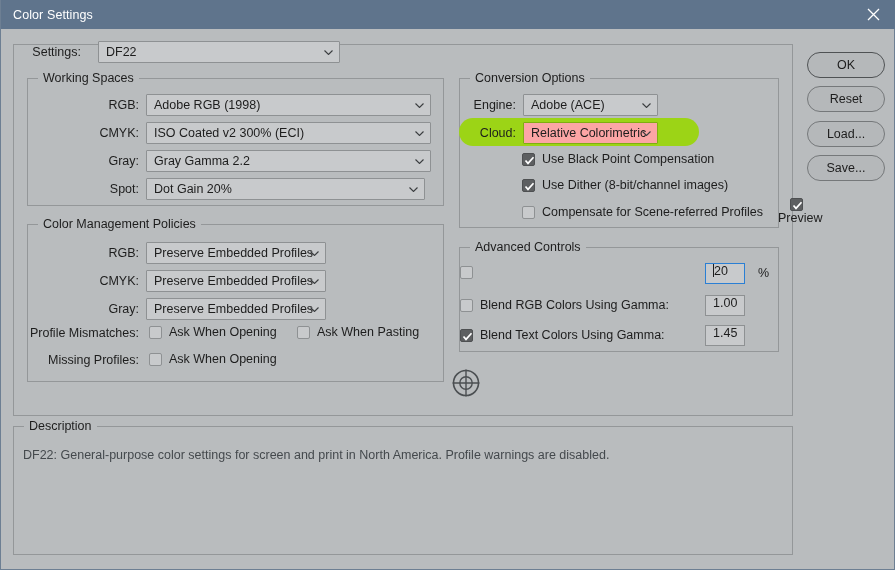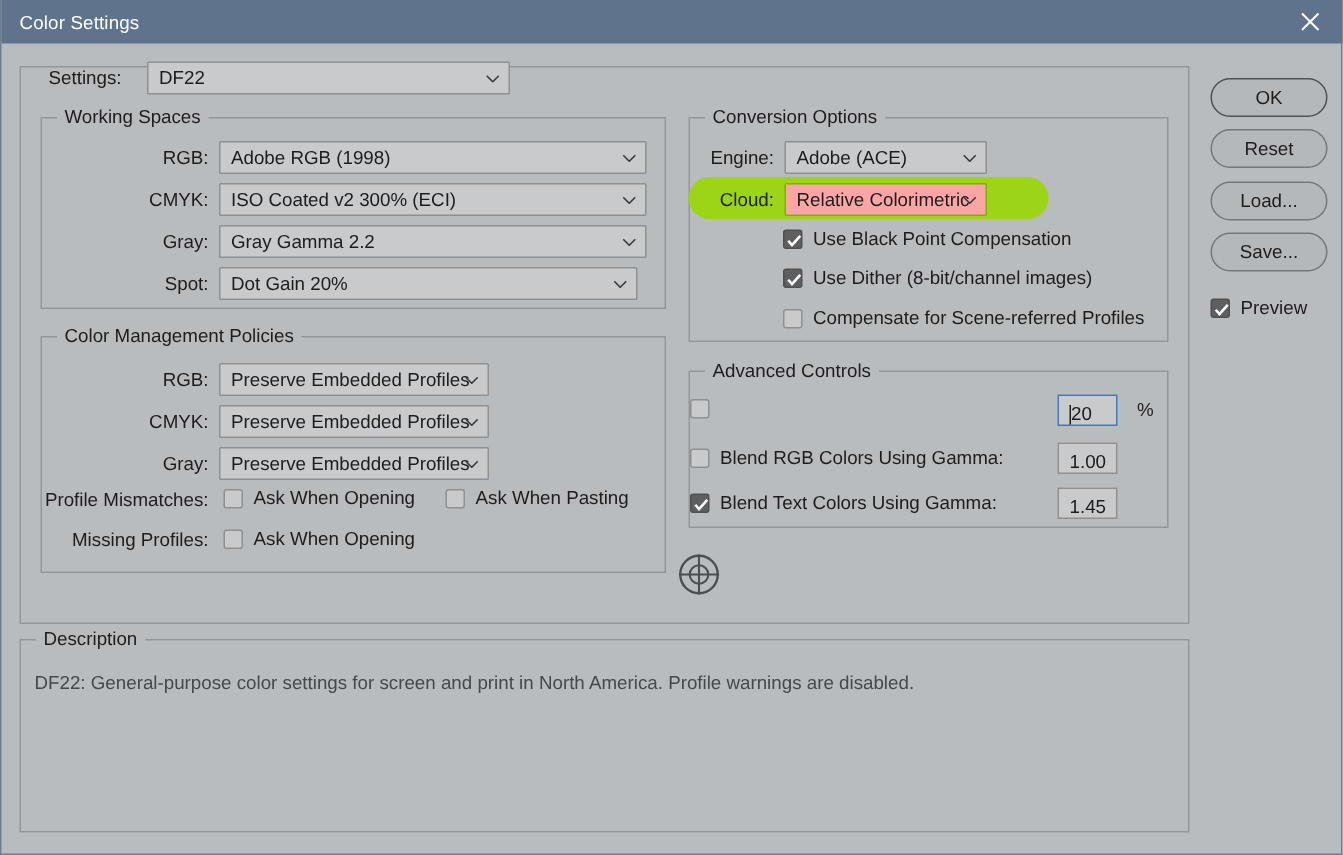--- a/index.html
+++ b/index.html
@@ -112,21 +112,21 @@
     border-color: #7fae12;
   }
 
   .textfield {
     position: absolute;
     box-sizing: border-box;
     background: #c8cacc;
     border: 1px solid #8e9193;
     height: 21px;
     display: flex;
-    align-items: flex-end;
+    align-items: flex-start;
     padding-left: 7px;
     font-size: 12.5px;
     color: #1d1d1d;
     cursor: text;
   }
   .textfield.focused {
     border: 1px solid #2a7fd4;
   }
   .textfield .caret-bar {
     display: inline-block;
@@ -415,21 +415,21 @@
   <div class="groupbox" style="left:12px; top:426px; width:780px; height:129px;">
     <span class="legend">Description</span>
   </div>
   <div class="desc-text" style="left:22px; top:448px; width:755px;">DF22:  General-purpose color settings for screen and print in North America. Profile warnings are disabled.</div>
 
   <div class="btn default" style="left:806px; top:52px; width:78px;">OK</div>
   <div class="btn" style="left:806px; top:86px; width:78px;">Reset</div>
   <div class="btn" style="left:806px; top:121px; width:78px;">Load...</div>
   <div class="btn" style="left:806px; top:155px; width:78px;">Save...</div>
 
-  <div class="cb checked" style="left:806px; top:198px;">
+  <div class="cb checked" style="left:770px; top:198px;flex-direction:column;">
     <span class="box">
       <svg width="11" height="11" viewBox="0 0 11 11">
           <path d="M1.5 5.5 L4 8.4 L9.5 2.3" stroke="#ffffff" stroke-width="1.7" fill="none"></path>
         </svg>
     </span>
     <span class="cbtext">Preview</span>
   </div>
 
 </div>
 

